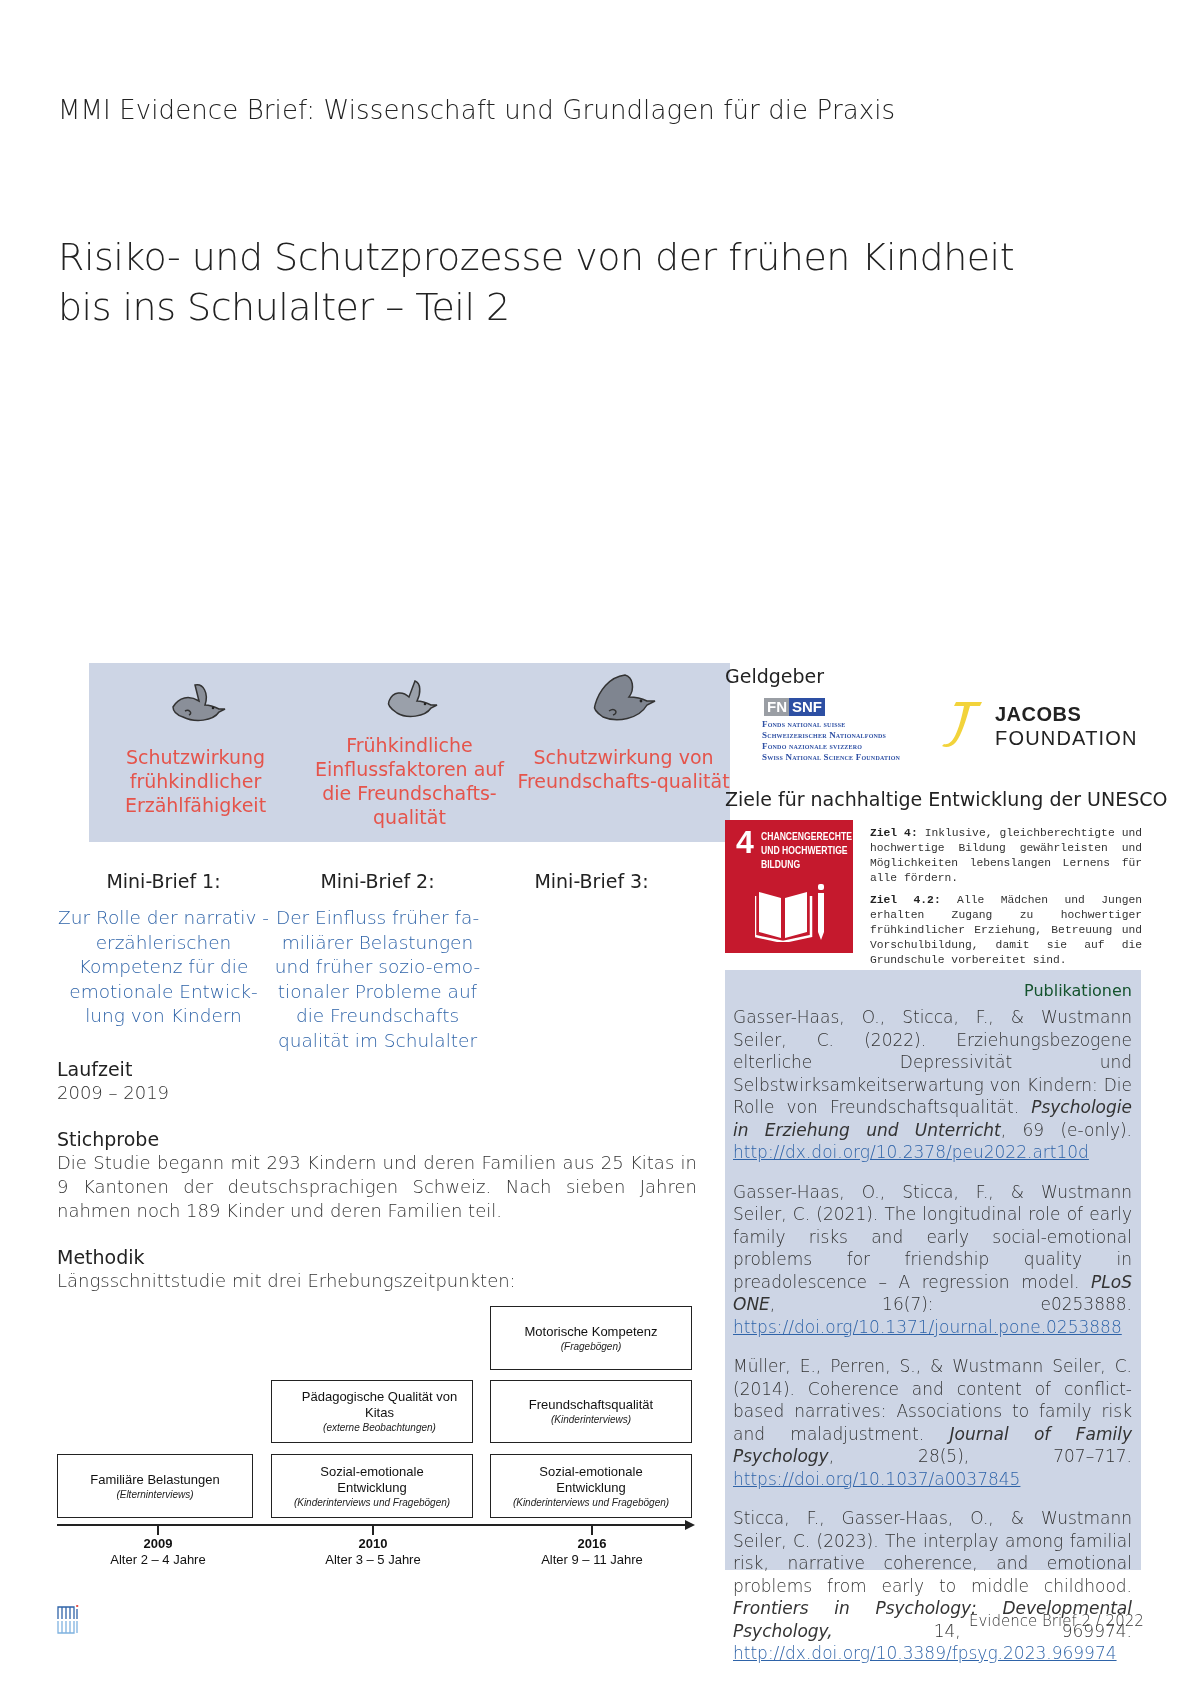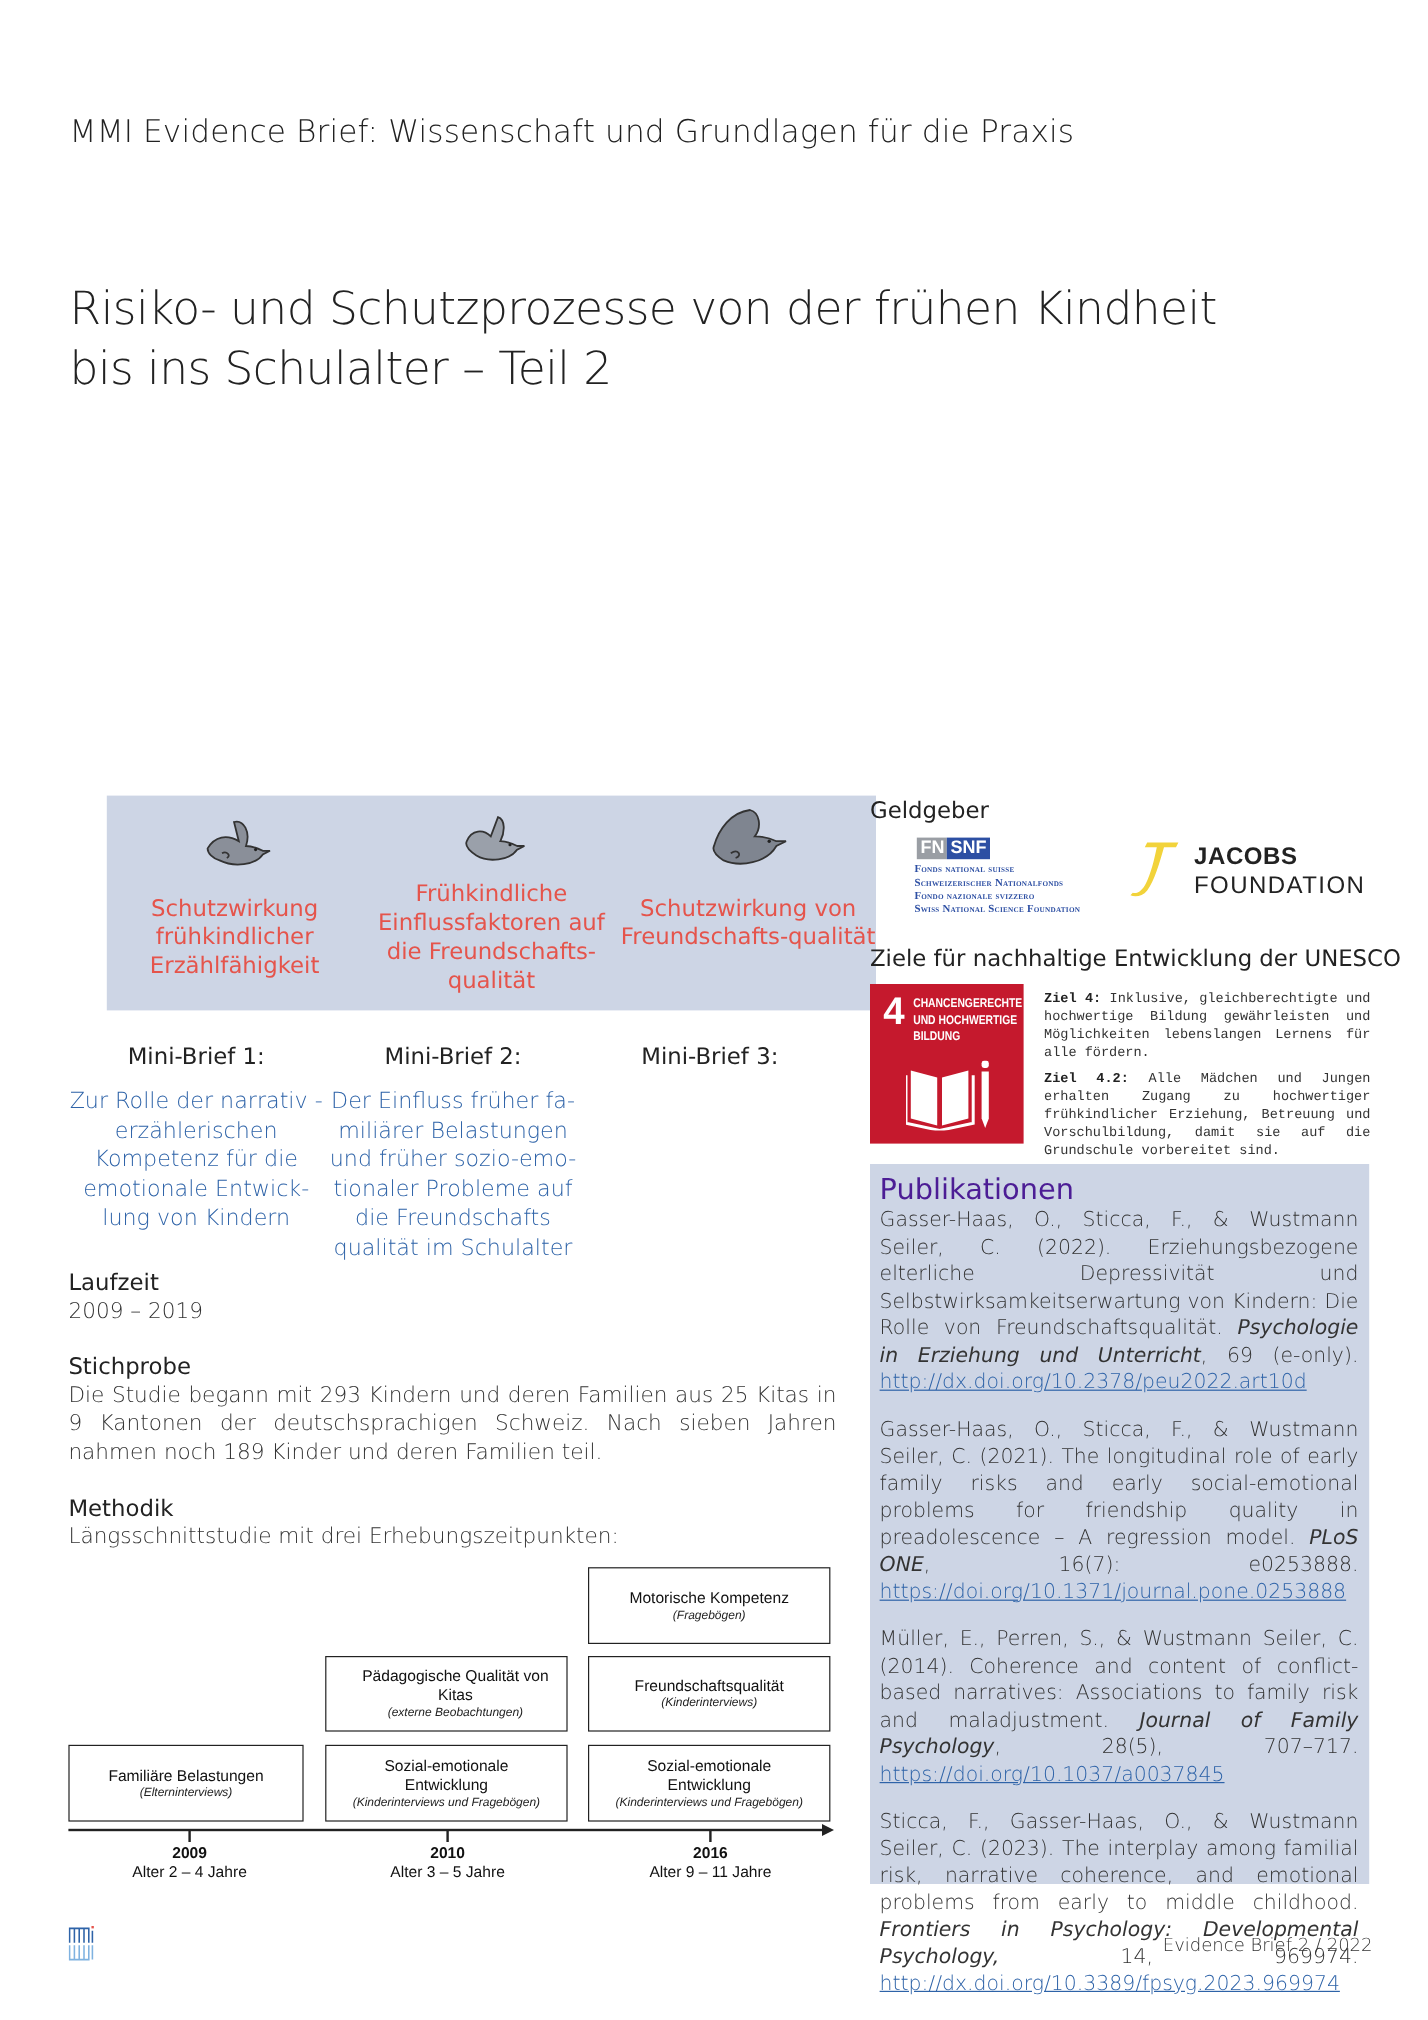--- a/index.html
+++ b/index.html
@@ -57,21 +57,21 @@
   #sdg-head { left: 725px; top: 788px; font-size: 19px; color: #222; white-space: nowrap; }
   #sdg-tile { left: 725px; top: 820px; width: 128px; height: 133px; background: #c5192d; }
   #sdg-num { position: absolute; left: 11px; top: 4px; color: #fff; font-family: "Liberation Sans", sans-serif; font-weight: bold; font-size: 32px; line-height: 36px; }
   #sdg-title { position: absolute; left: 36px; top: 9px; color: #fff; font-family: "Liberation Sans", sans-serif; font-weight: bold; font-size: 10.5px; line-height: 14px; transform: scaleX(0.82); transform-origin: left top; white-space: nowrap; }
   #sdg-icon { position: absolute; left: 30px; top: 62px; width: 72px; height: 60px; }
   #sdg-text { left: 866px; top: 826px; width: 276px; font-size: 11.3px; line-height: 15px; color: #333; text-align: justify; font-weight: 300; }
   #sdg-text p { margin: 0 0 7px 4px; font-family: Liberation Mono, monospace; }
   #sdg-text b { font-weight: bold; color: #222; }
 
   #pubs { left: 725px; top: 970px; width: 416px; height: 600px; background: #cdd5e5; box-sizing: border-box; padding: 8px 9px 0 8px; }
-  #pubs-head { font-size: 24px; color: #4c1d95; line-height: 26px; margin-bottom: 2px; }
+  #pubs-head { font-size: 16px; color: #14532d; line-height: 26px; margin-bottom: 2px; text-align: right; }
   .pub { font-size: 17px; line-height: 22.5px; color: #333; text-align: justify; font-weight: 300; margin-bottom: 17px; word-break: break-word; }
   .pub i { font-style: italic; }
   .pub a { color: #2e63a8; text-decoration: underline; }
 
   
   #mmi-logo { left: 57px; top: 1605px; width: 24px; height: 30px; }
   #footer-text { left: 969px; top: 1612px; font-size: 15px; color: #333; font-weight: 300; white-space: nowrap; }
 </style>
 </head>
 <body>

